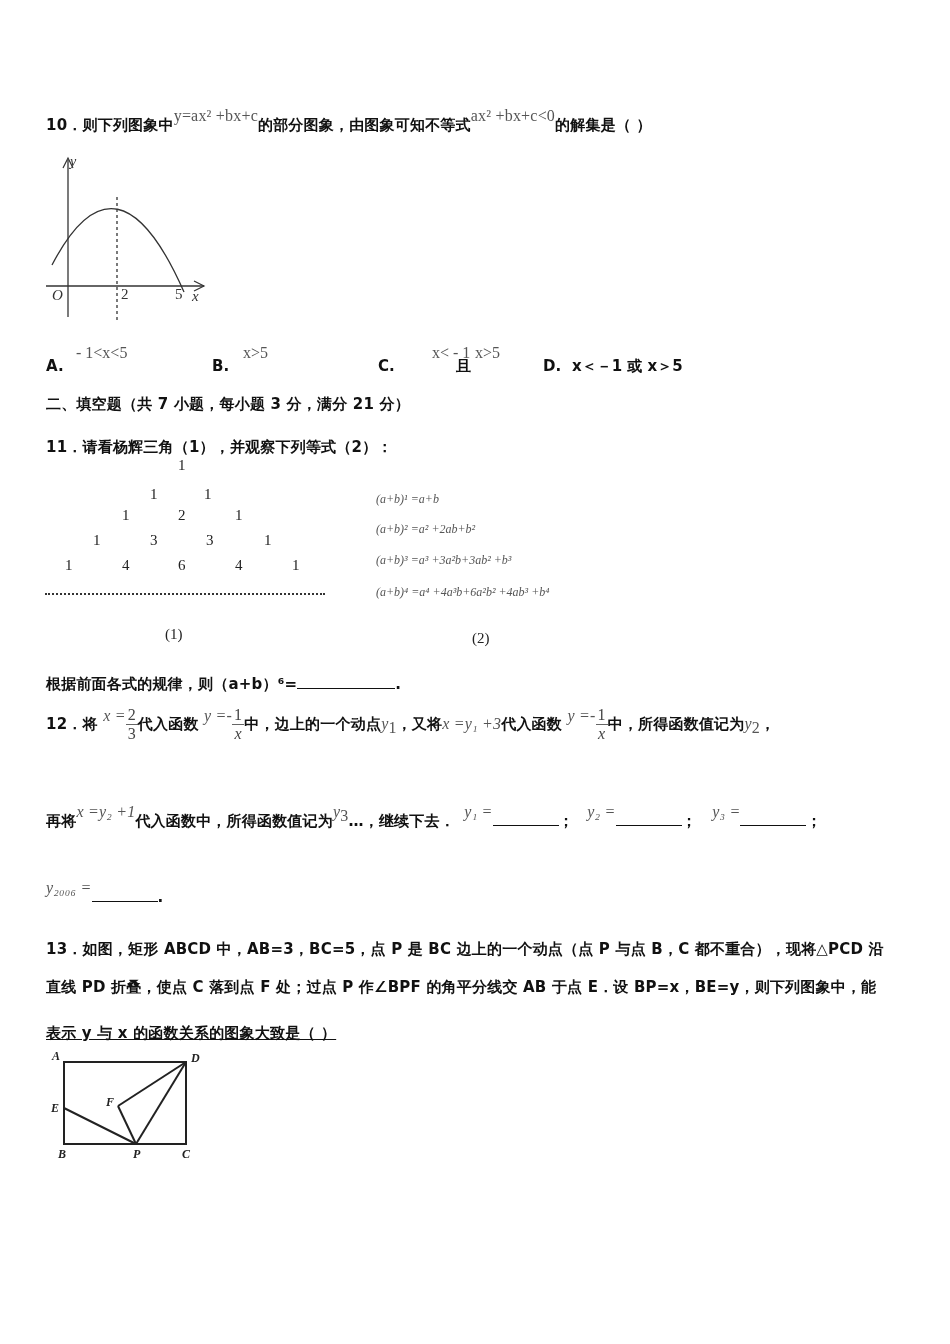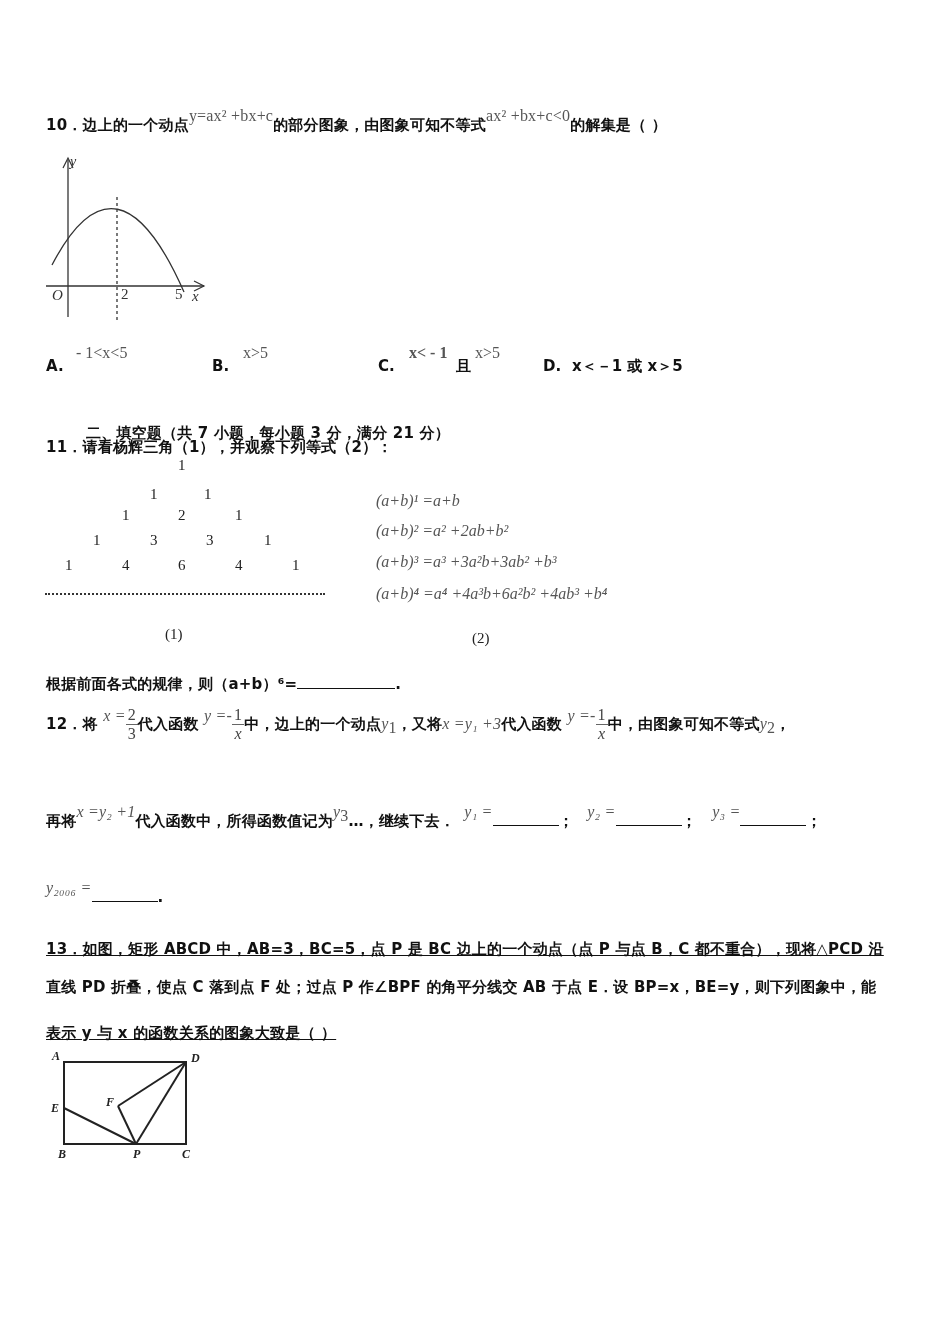--- a/index.html
+++ b/index.html
@@ -9,29 +9,29 @@
   .line{position:absolute;left:46px;font-size:15px;font-weight:bold;white-space:nowrap;letter-spacing:0.2px;}
   .m{font-family:"Liberation Serif","DejaVu Serif",serif;font-weight:normal;color:#555;font-size:16px;}
   .mi{font-family:"Liberation Serif","DejaVu Serif",serif;font-style:italic;font-weight:normal;color:#555;font-size:16px;}
   .sup{position:relative;top:-9px;}
   .frac{display:inline-block;vertical-align:middle;text-align:center;font-family:"Liberation Serif",serif;font-weight:normal;color:#444;font-size:16px;line-height:18px;}
   .frac .n{display:block;border-bottom:1px solid #666;padding:0 2px;}
   .frac .d{display:block;}
   .blank{display:inline-block;border-bottom:1.5px solid #111;vertical-align:baseline;}
   sub{font-size:10px;}
   .tri{position:absolute;font-family:"Liberation Serif",serif;font-size:15px;color:#222;}
-  .eq{position:absolute;left:376px;font-family:"Liberation Serif",serif;font-style:italic;font-size:16px;color:#555;white-space:nowrap;}
+  .eq{position:absolute;left:376px;font-family:"Liberation Serif",serif;font-style:italic;font-size:12px;color:#555;white-space:nowrap;}
   .opt{position:absolute;top:357px;font-size:15px;font-weight:bold;}
   .optm{position:absolute;top:344px;font-family:"Liberation Serif",serif;font-size:16px;color:#555;}
 </style>
 </head>
 <body>
 
 <div class="line" style="top:116px;">
-  <span>10．</span><span>边上的一个动点</span><span class="m sup">y=ax² +bx+c</span><span>的部分图象，由图象可知不等式</span><span class="m sup">ax² +bx+c&lt;0</span><span>的解集是（ ）</span>
+  <span>10．</span><span>则下列图象中</span><span class="m sup">y=ax² +bx+c</span><span>的部分图象，由图象可知不等式</span><span class="m sup">ax² +bx+c&lt;0</span><span>的解集是（ ）</span>
 </div>
 
 <svg class="abs" style="left:44px;top:152px;" width="170" height="170">
   <line x1="24" y1="165" x2="24" y2="8" stroke="#333" stroke-width="1.3"></line>
   <polyline points="19,16 24,6 29,16" fill="none" stroke="#333" stroke-width="1.2"></polyline>
   <line x1="2" y1="134" x2="160" y2="134" stroke="#333" stroke-width="1.3"></line>
   <polyline points="150,129 160,134 150,139" fill="none" stroke="#333" stroke-width="1.2"></polyline>
   <line x1="73" y1="45" x2="73" y2="168" stroke="#333" stroke-width="1.3" stroke-dasharray="3,3"></line>
   <path d="M 8 113 Q 73 -12 140 140" fill="none" stroke="#333" stroke-width="1.3"></path>
   <text x="26" y="14" font-family="Liberation Serif,serif" font-style="italic" font-size="14" fill="#333">y</text>
@@ -39,27 +39,27 @@
   <text x="77" y="147" font-family="Liberation Serif,serif" font-size="15" fill="#333">2</text>
   <text x="131" y="147" font-family="Liberation Serif,serif" font-size="15" fill="#333">5</text>
   <text x="148" y="149" font-family="Liberation Serif,serif" font-style="italic" font-size="15" fill="#333">x</text>
 </svg>
 
 <span class="opt" style="left:46px;">A.</span>
 <span class="optm" style="left:76px;">- 1&lt;x&lt;5</span>
 <span class="opt" style="left:212px;">B.</span>
 <span class="optm" style="left:243px;">x&gt;5</span>
 <span class="opt" style="left:378px;">C.</span>
-<span class="optm" style="left:409px;font-weight:bold;">x&lt; - 1</span>
+<span class="optm" style="left:432px;">x&lt; - 1</span>
 <span class="opt" style="left:456px;">且</span>
 <span class="optm" style="left:475px;">x&gt;5</span>
 <span class="opt" style="left:543px;">D.</span>
 <span class="opt" style="left:572px;">x＜－1 或 x＞5</span>
 
-<div class="line" style="top:424px;margin-left:40px;">二、填空题（共 7 小题，每小题 3 分，满分 21 分）</div>
+<div class="line" style="top:395px;">二、填空题（共 7 小题，每小题 3 分，满分 21 分）</div>
 
 <div class="line" style="top:430px;margin-top:8px;">
   <span>11．</span><span>请看杨辉三角（1），并观察下列等式（2）：</span>
 </div>
 
 <div>
   <span class="tri" style="left:178px;top:457px;">1</span>
   <span class="tri" style="left:150px;top:486px;">1</span>
   <span class="tri" style="left:204px;top:486px;">1</span>
   <span class="tri" style="left:122px;top:507px;">1</span>
@@ -87,35 +87,35 @@
 </div>
 
 <div class="line" style="top:675px;">
   <span>根据前面各式的规律，则（a+b）⁶=</span><span class="blank" style="width:98px;"></span><span>.</span>
 </div>
 
 <div class="line" style="top:706px;">
   <span>12．</span><span>将</span>
   <span class="mi" style="position:relative;top:-8px;">x =</span><span class="frac"><span class="n">2</span><span class="d">3</span></span><span>代入函数</span>
   <span class="mi" style="position:relative;top:-8px;">y =-</span><span class="frac"><span class="n">1</span><span class="d" style="font-style:italic;">x</span></span><span>中，边上的一个动点</span><span class="mi">y</span><sub class="m">1</sub><span>，又将</span><span class="mi">x =y₁ +3</span><span>代入函数</span>
-  <span class="mi" style="position:relative;top:-8px;">y =-</span><span class="frac"><span class="n">1</span><span class="d" style="font-style:italic;">x</span></span><span>中，由图象可知不等式</span><span class="mi">y</span><sub class="m">2</sub><span>，</span>
+  <span class="mi" style="position:relative;top:-8px;">y =-</span><span class="frac"><span class="n">1</span><span class="d" style="font-style:italic;">x</span></span><span>中，所得函数值记为</span><span class="mi">y</span><sub class="m">2</sub><span>，</span>
 </div>
 
 <div class="line" style="top:812px;">
   <span>再将</span><span class="mi sup">x =y₂ +1</span><span>代入函数中，所得函数值记为</span><span class="mi sup">y</span><sub class="m sup">3</sub><span>…，继续下去．</span>
   <span class="mi sup" style="margin-left:4px;">y₁ =</span><span class="blank" style="width:66px;"></span><span>；</span>
   <span class="mi sup" style="margin-left:8px;">y₂ =</span><span class="blank" style="width:66px;"></span><span>；</span>
   <span class="mi sup" style="margin-left:10px;font-style:italic;">y₃ =</span><span class="blank" style="width:66px;"></span><span>；</span>
 </div>
 
 <div class="line" style="top:888px;">
   <span class="mi sup">y₂₀₀₆ =</span><span class="blank" style="width:66px;"></span><span>.</span>
 </div>
 
-<div class="line" style="top:940px;text-decoration:underline;">13．如图，矩形 ABCD 中，AB=3，BC=5，点 P 是 BC 边上的一个动点（点 P 与点 B，C 都不重合），现将△PCD 沿</div>
+<div class="line" style="top:940px;">13．如图，矩形 ABCD 中，AB=3，BC=5，点 P 是 BC 边上的一个动点（点 P 与点 B，C 都不重合），现将△PCD 沿</div>
 <div class="line" style="top:978px;">直线 PD 折叠，使点 C 落到点 F 处；过点 P 作∠BPF 的角平分线交 AB 于点 E．设 BP=x，BE=y，则下列图象中，能</div>
 <div class="line" style="top:1024px;text-decoration:underline;">表示 y 与 x 的函数关系的图象大致是（ ）</div>
 
 <svg class="abs" style="left:44px;top:1048px;" width="170" height="115">
   <rect x="20" y="14" width="122" height="82" fill="none" stroke="#222" stroke-width="2"></rect>
   <line x1="20" y1="60" x2="92" y2="96" stroke="#222" stroke-width="2"></line>
   <line x1="74" y1="58" x2="92" y2="96" stroke="#222" stroke-width="2"></line>
   <line x1="74" y1="58" x2="142" y2="14" stroke="#222" stroke-width="2"></line>
   <line x1="92" y1="96" x2="142" y2="14" stroke="#222" stroke-width="2"></line>
   <g font-family="Liberation Serif,serif" font-style="italic" font-weight="bold" font-size="12" fill="#222">

